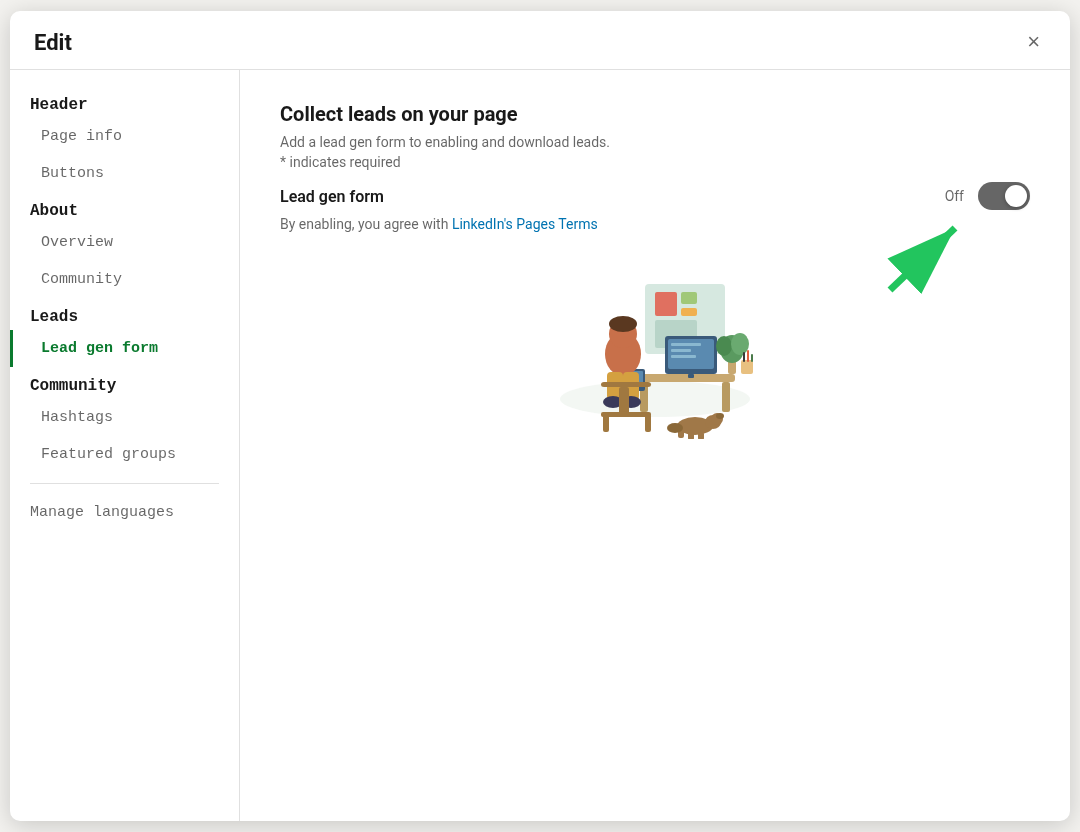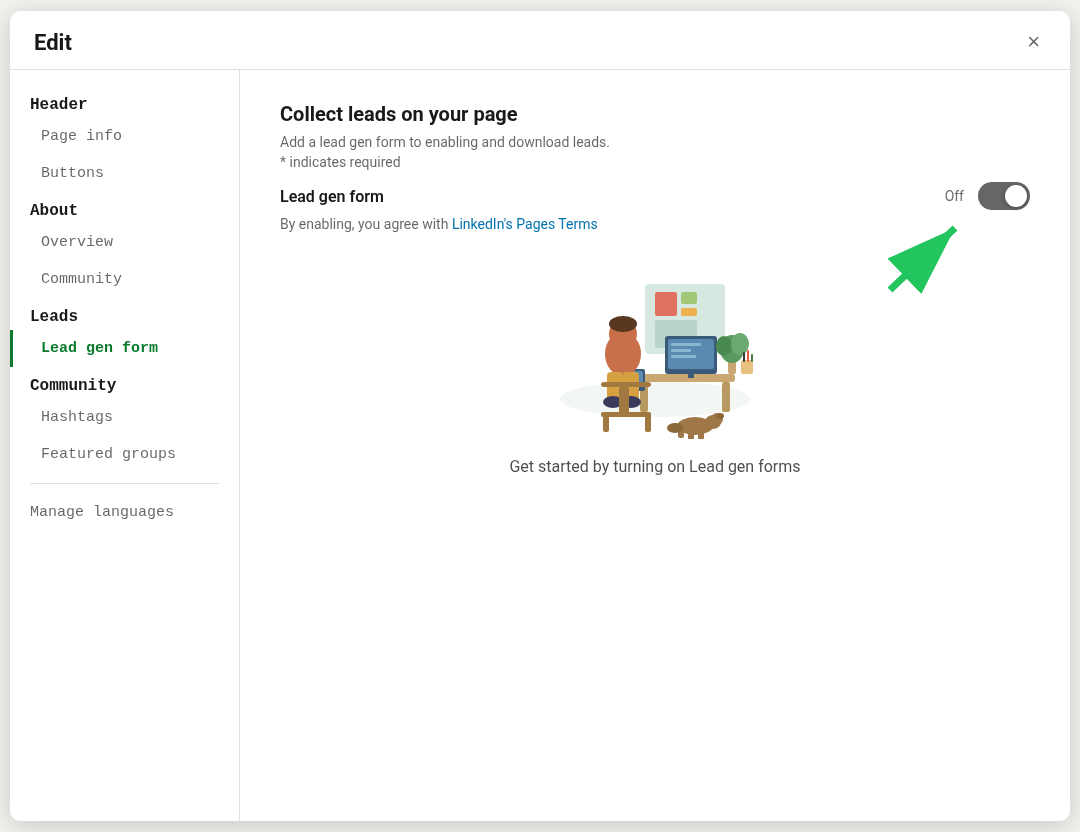--- a/index.html
+++ b/index.html
@@ -307,17 +307,16 @@
 
           <ellipse cx="150" cy="162" rx="18" ry="9" fill="#a07848"></ellipse>
           <ellipse cx="168" cy="158" rx="8" ry="7" fill="#a07848"></ellipse>
           <circle cx="172" cy="155" r="6" fill="#a07848"></circle>
           <ellipse cx="175" cy="152" rx="4" ry="3" fill="#8a6838"></ellipse>
           <rect x="133" y="166" width="6" height="8" rx="2" fill="#a07848"></rect>
           <rect x="143" y="168" width="6" height="8" rx="2" fill="#a07848"></rect>
           <rect x="153" y="168" width="6" height="8" rx="2" fill="#a07848"></rect>
           <ellipse cx="130" cy="164" rx="8" ry="5" fill="#8a6838"></ellipse>
         </svg>
-        <p class="illustration-caption">Get started by turning on Lead gen forms</p>
       </div>
     </div>
   </div>
 </div>
 
 </body></html>

